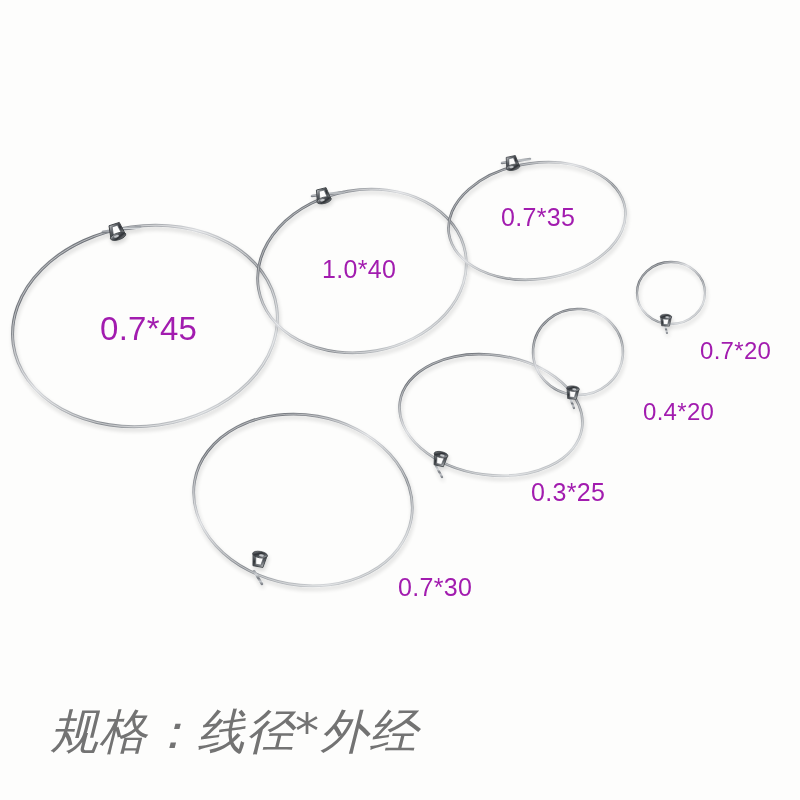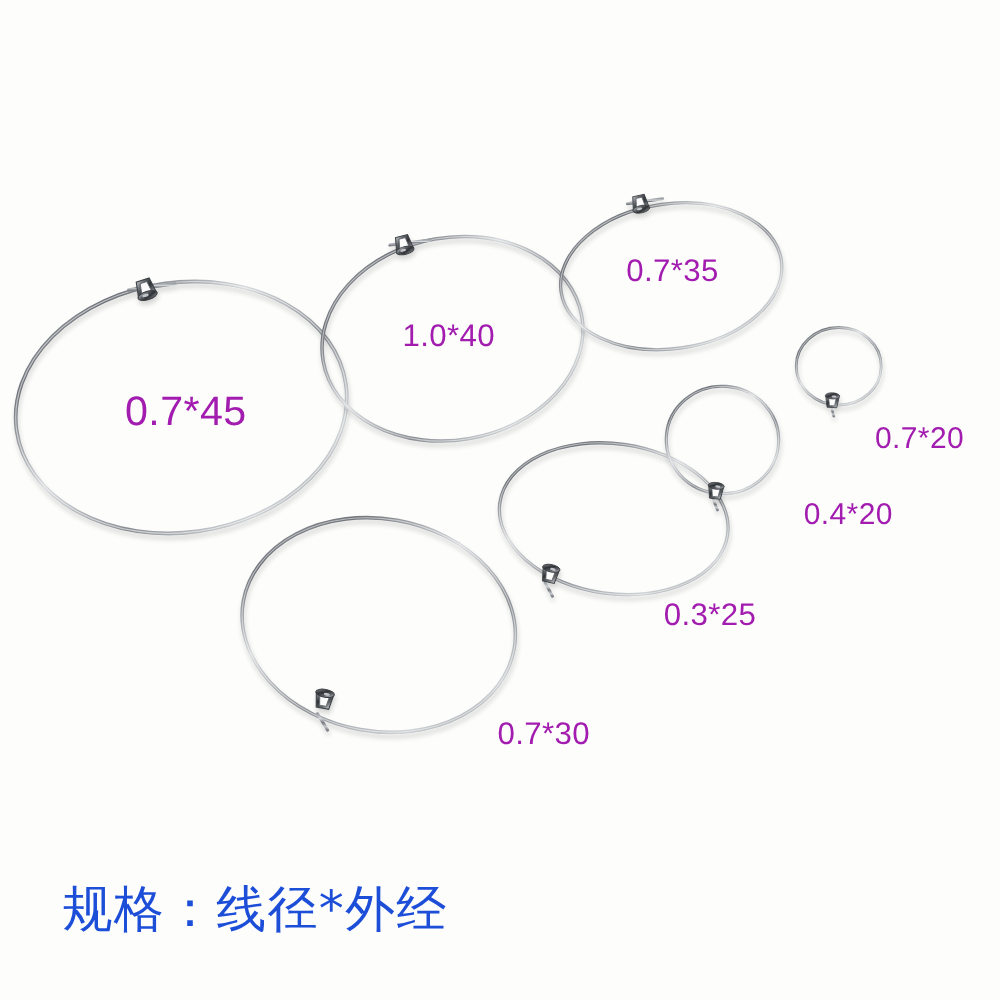--- a/index.html
+++ b/index.html
@@ -31,24 +31,25 @@
     font-family: "Liberation Sans", "DejaVu Sans", sans-serif;
     font-weight: 400;
     white-space: nowrap;
     letter-spacing: 0.3px;
   }
   #spec-caption {
     position: absolute;
     left: 50px;
     top: 700px;
     font-family: "DejaVu Sans", "Liberation Sans", sans-serif;
-    font-size: 40px;
-    color: #1d4ed8;
+    font-size: 48px;
+    color: #737373;
     white-space: nowrap;
     letter-spacing: 1px;
+    font-style: italic;
   }
 </style>
 </head>
 <body>
 
 <div id="product-image">
 
   <svg id="hoop-layer" viewBox="0 0 800 800" width="800" height="800" xmlns="http://www.w3.org/2000/svg">
     <defs>
       <linearGradient id="wireGrad" x1="0" y1="0" x2="1" y2="1">

